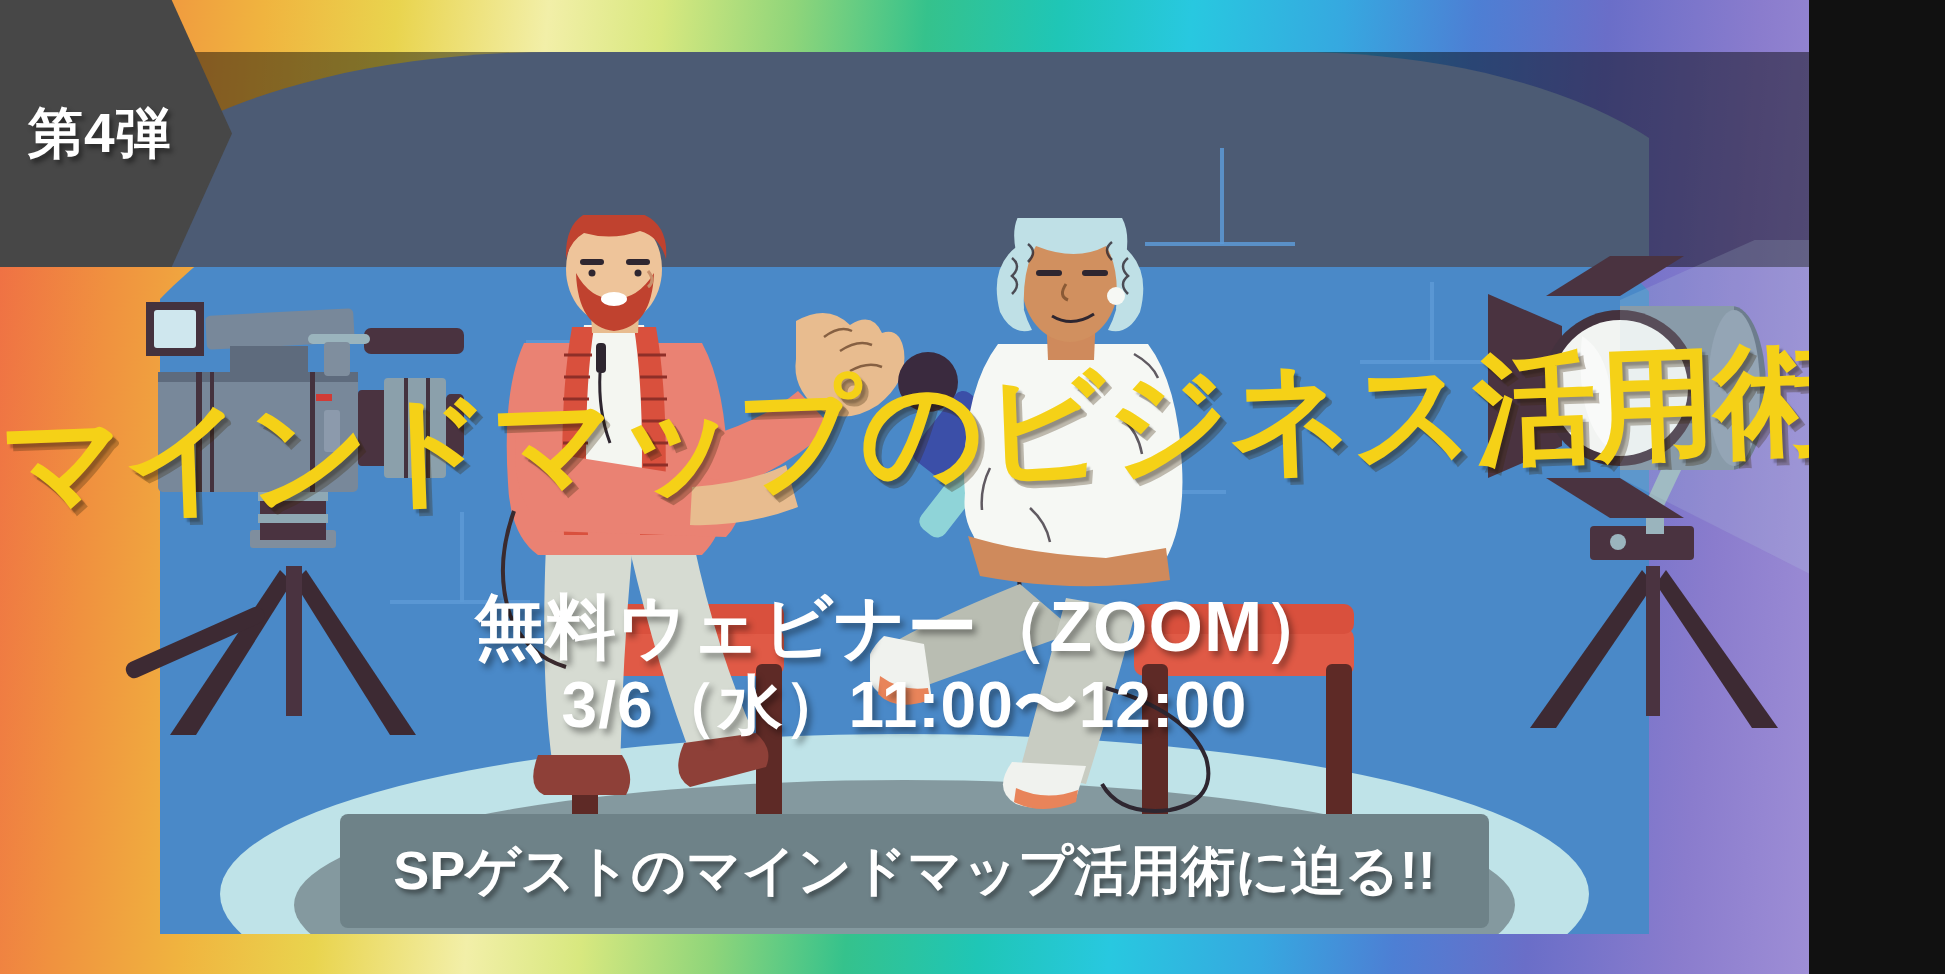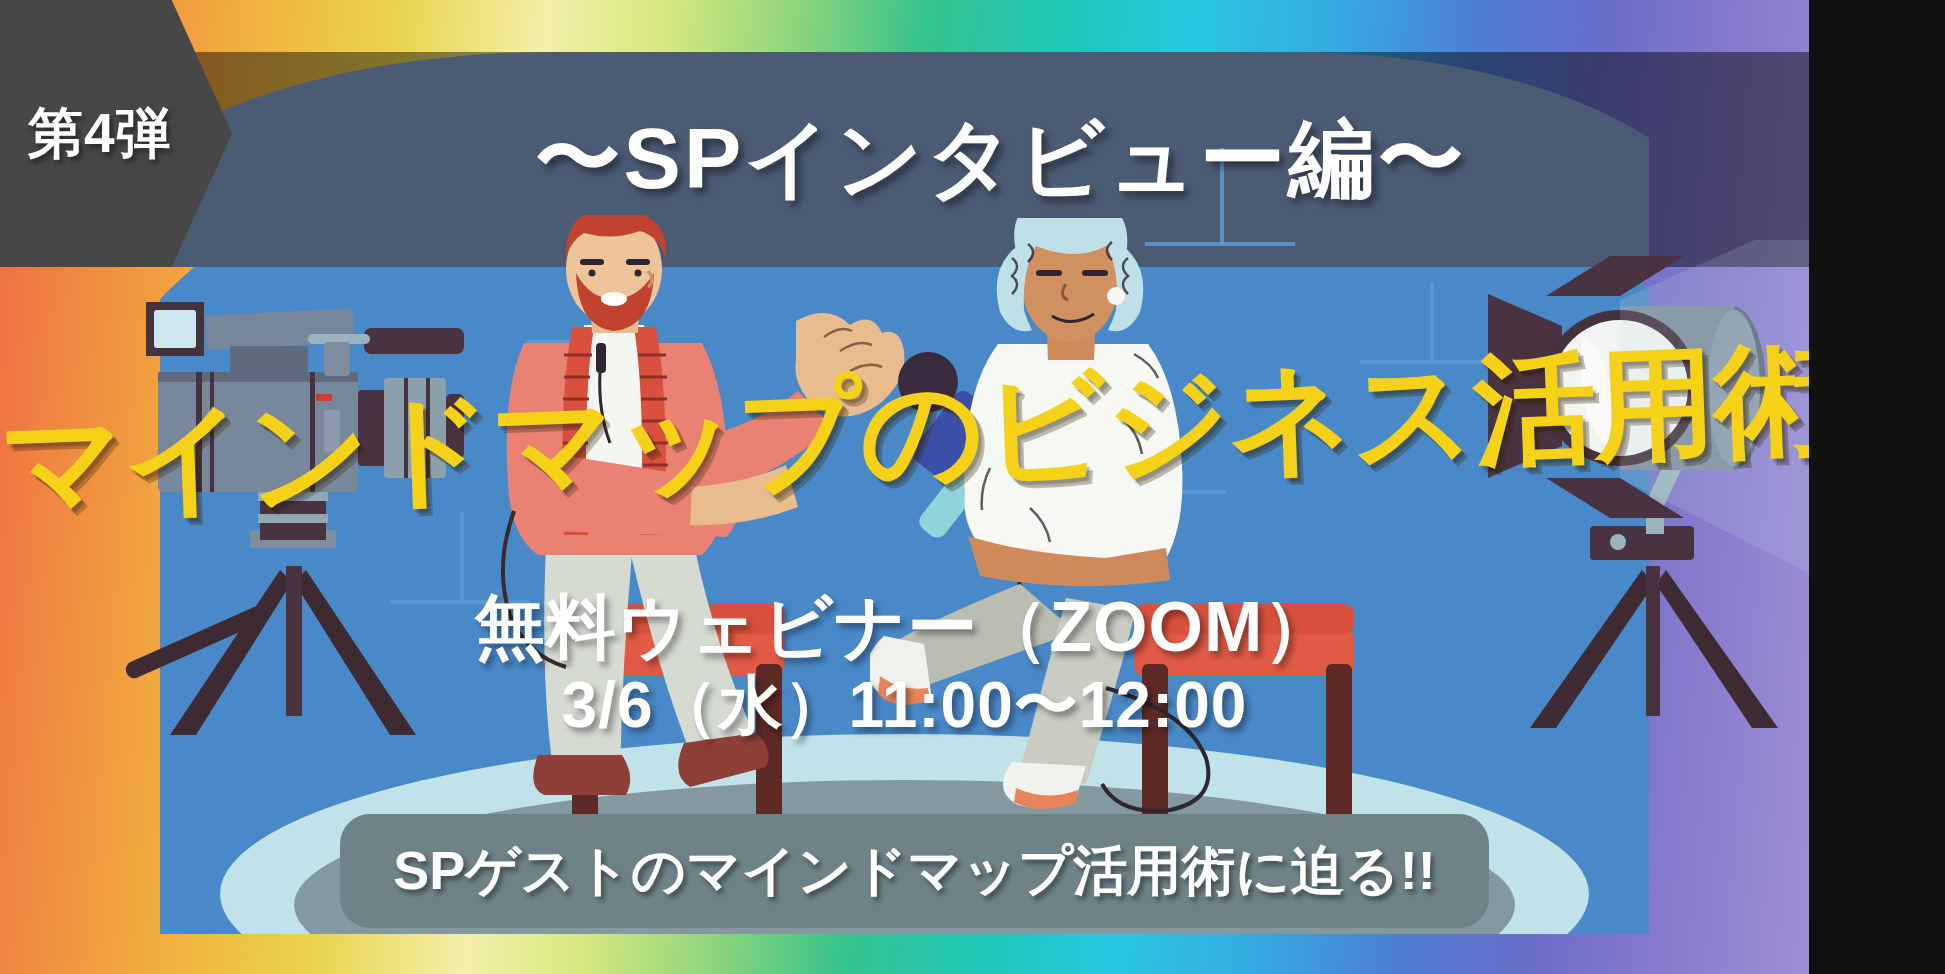--- a/index.html
+++ b/index.html
@@ -148,21 +148,21 @@
   }
   .details .dt-line.l1{font-size:70px;letter-spacing:1px;line-height:1.08;}
   .details .dt-line.l2{font-size:64px;letter-spacing:1px;line-height:1.24;}
 
   
   .ribbon{
     position:absolute;
     left:340px;right:320px;bottom:46px;
     height:114px;
     background:#6e8288;
-    border-radius:30px;
+    border-radius:8px;
     display:flex;align-items:center;justify-content:center;
     z-index:29;
   }
   .ribbon .rb-text{
     color:#ffffff;
     font-size:54px;
     font-weight:bold;
     letter-spacing:0px;
     white-space:nowrap;
     text-shadow:3px 4px 5px rgba(0,0,0,.42);
@@ -398,23 +398,20 @@
 
       <path d="M236 470 Q318 494 336 540 Q348 582 300 592 Q250 598 232 566" stroke="#2e2630" stroke-width="4" fill="none"></path>
     </svg>
 
   </div>
 
   <div class="badge-chevron">
     <span class="badge-label">第4弾</span>
   </div>
 
-  <div class="header-title">
-    <span class="ht-text">〜SPインタビュー編〜</span>
-  </div>
 
   <div class="main-title">
     <span class="mt-text">マインドマップのビジネス活用術</span>
   </div>
 
   <div class="details">
     <span class="dt-line l1">無料ウェビナー（ZOOM）</span>
     <span class="dt-line l2">3/6（水）11:00〜12:00</span>
   </div>
 

